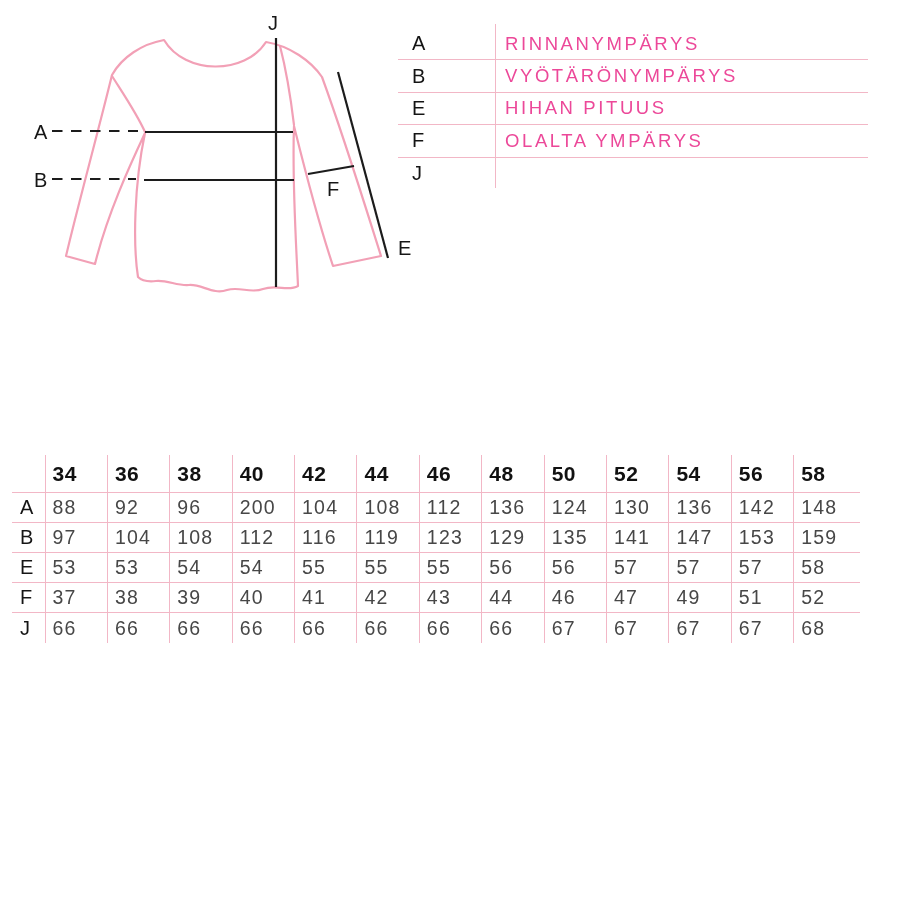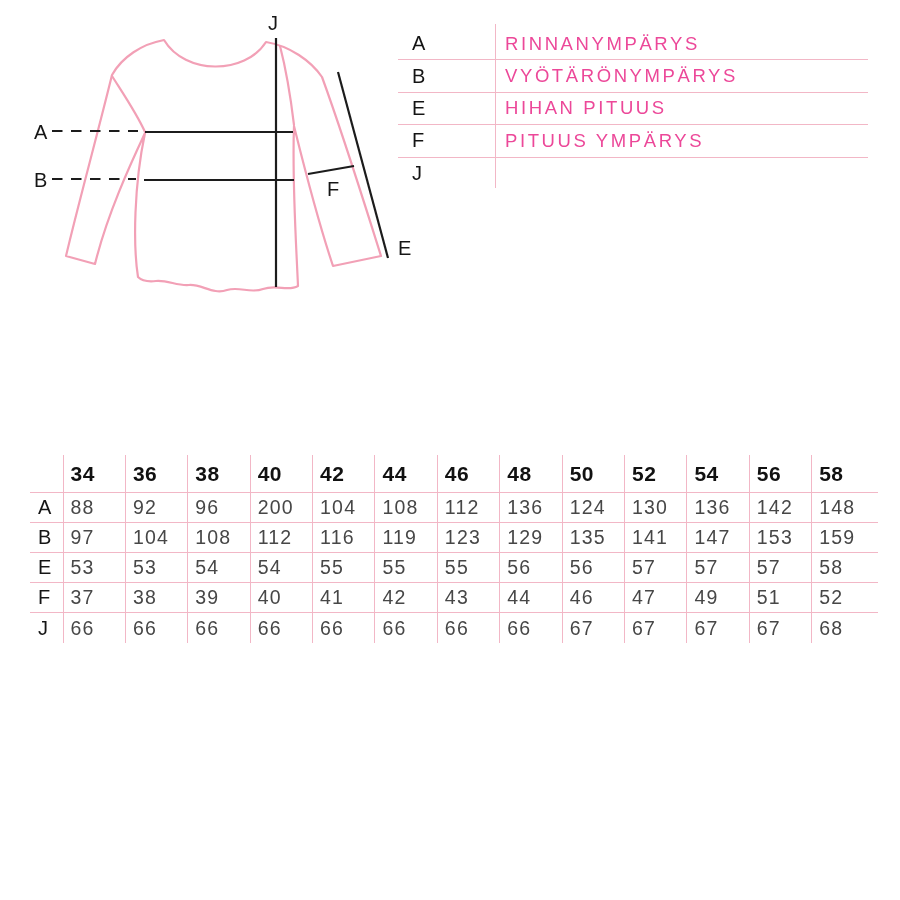--- a/index.html
+++ b/index.html
@@ -28,21 +28,21 @@
     background:var(--grid-pink);}
   .legend-row{display:flex;align-items:center;height:32.4px;box-sizing:border-box;}
   .legend-row.bb{border-bottom:1px solid var(--grid-pink);}
   .legend-letter{width:98px;padding-left:14px;box-sizing:border-box;
     font-size:20px;font-weight:500;color:#141414;}
   .legend-name{padding-left:9px;font-size:18.5px;letter-spacing:2.6px;
     color:#ec4899;font-weight:400;}
 
   
   .size-table{
-    position:absolute;left:30px;top:455px;width:848px;
+    position:absolute;left:12px;top:455px;width:848px;
     display:grid;
     grid-template-columns:32.5px repeat(12,62.4px) 66.7px;
     grid-template-rows:38px repeat(5,30px);
   }
   .cell{display:flex;align-items:center;padding-left:7px;box-sizing:border-box;
     white-space:nowrap;overflow:visible;}
   .cell.bl{border-left:1px solid var(--grid-pink);}
   .cell.bb{border-bottom:1px solid var(--grid-pink);}
   .cell.head{font-size:21px;font-weight:700;color:#111;letter-spacing:0.5px;}
   .cell.rlabel{font-size:20px;font-weight:500;color:#151515;padding-left:8px;}
@@ -101,21 +101,21 @@
     <div class="legend-row bb">
       <span class="legend-letter">B</span>
       <span class="legend-name">VYÖTÄRÖNYMPÄRYS</span>
     </div>
     <div class="legend-row bb">
       <span class="legend-letter">E</span>
       <span class="legend-name">HIHAN PITUUS</span>
     </div>
     <div class="legend-row bb">
       <span class="legend-letter">F</span>
-      <span class="legend-name">PITUUS YMPÄRYS</span>
+      <span class="legend-name">OLALTA YMPÄRYS</span>
     </div>
     <div class="legend-row">
       <span class="legend-letter">J</span>
     </div>
   </div>
 
 <div class="size-table">
 
 <div class="cell bb"></div>
     <div class="cell head bl bb">34</div>

